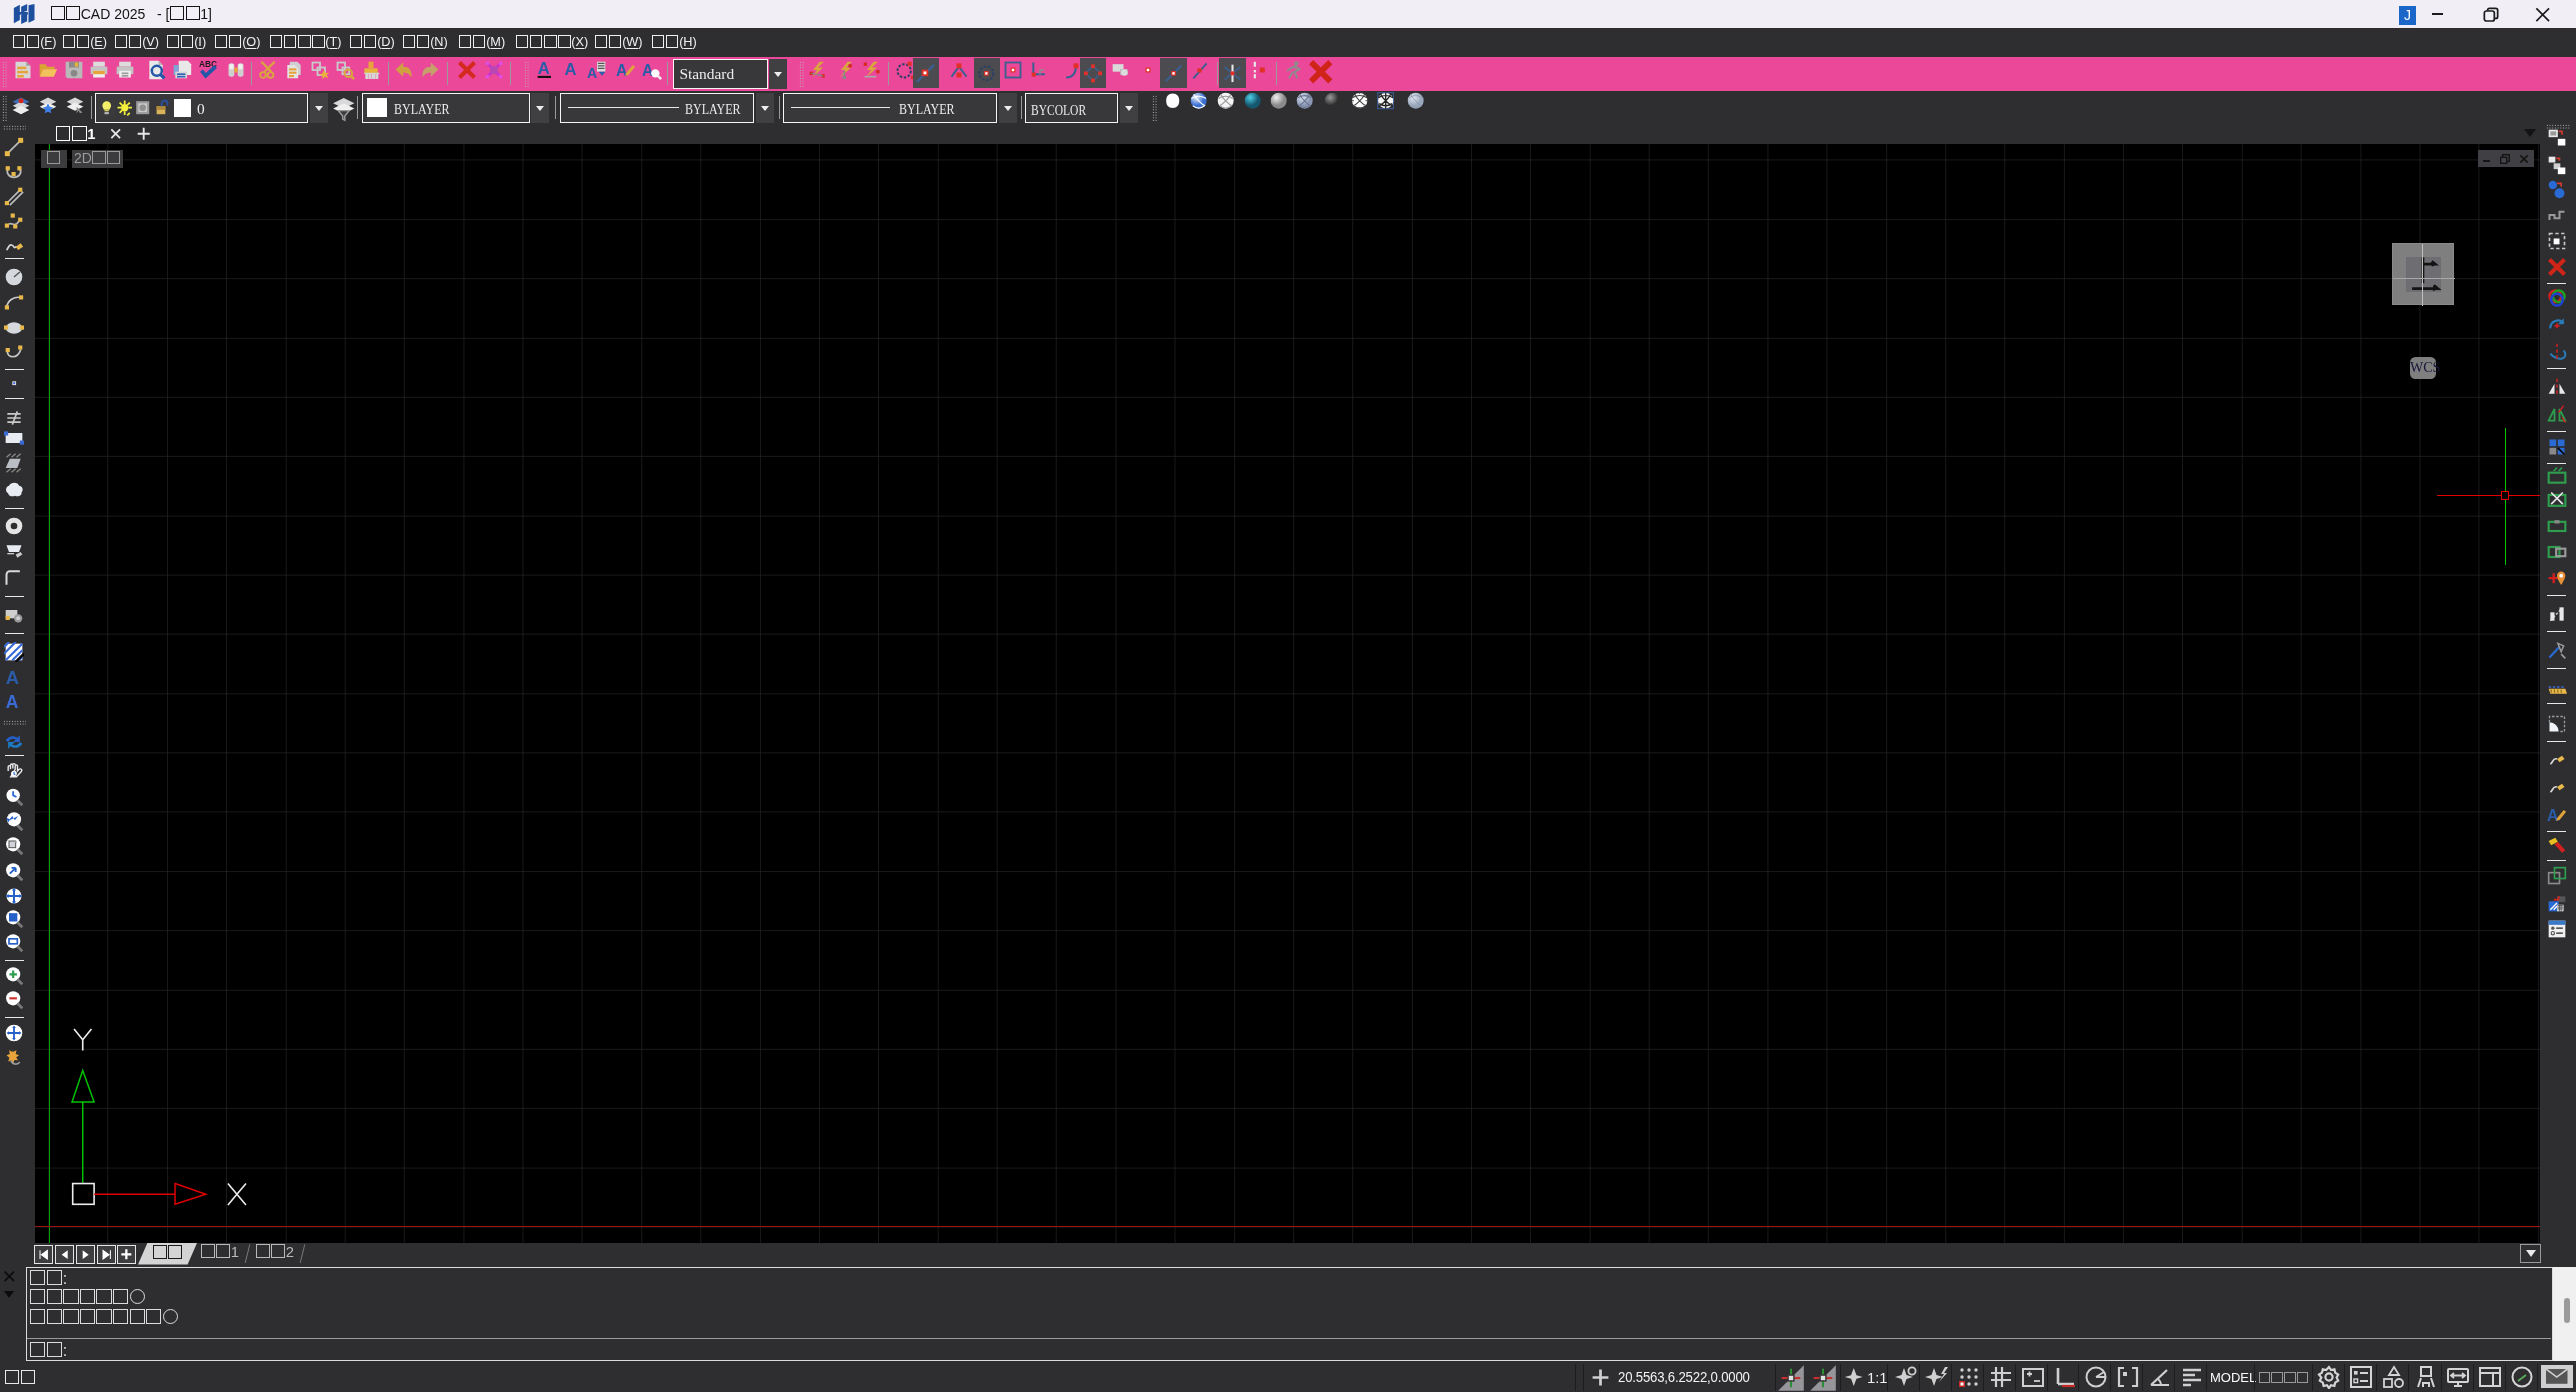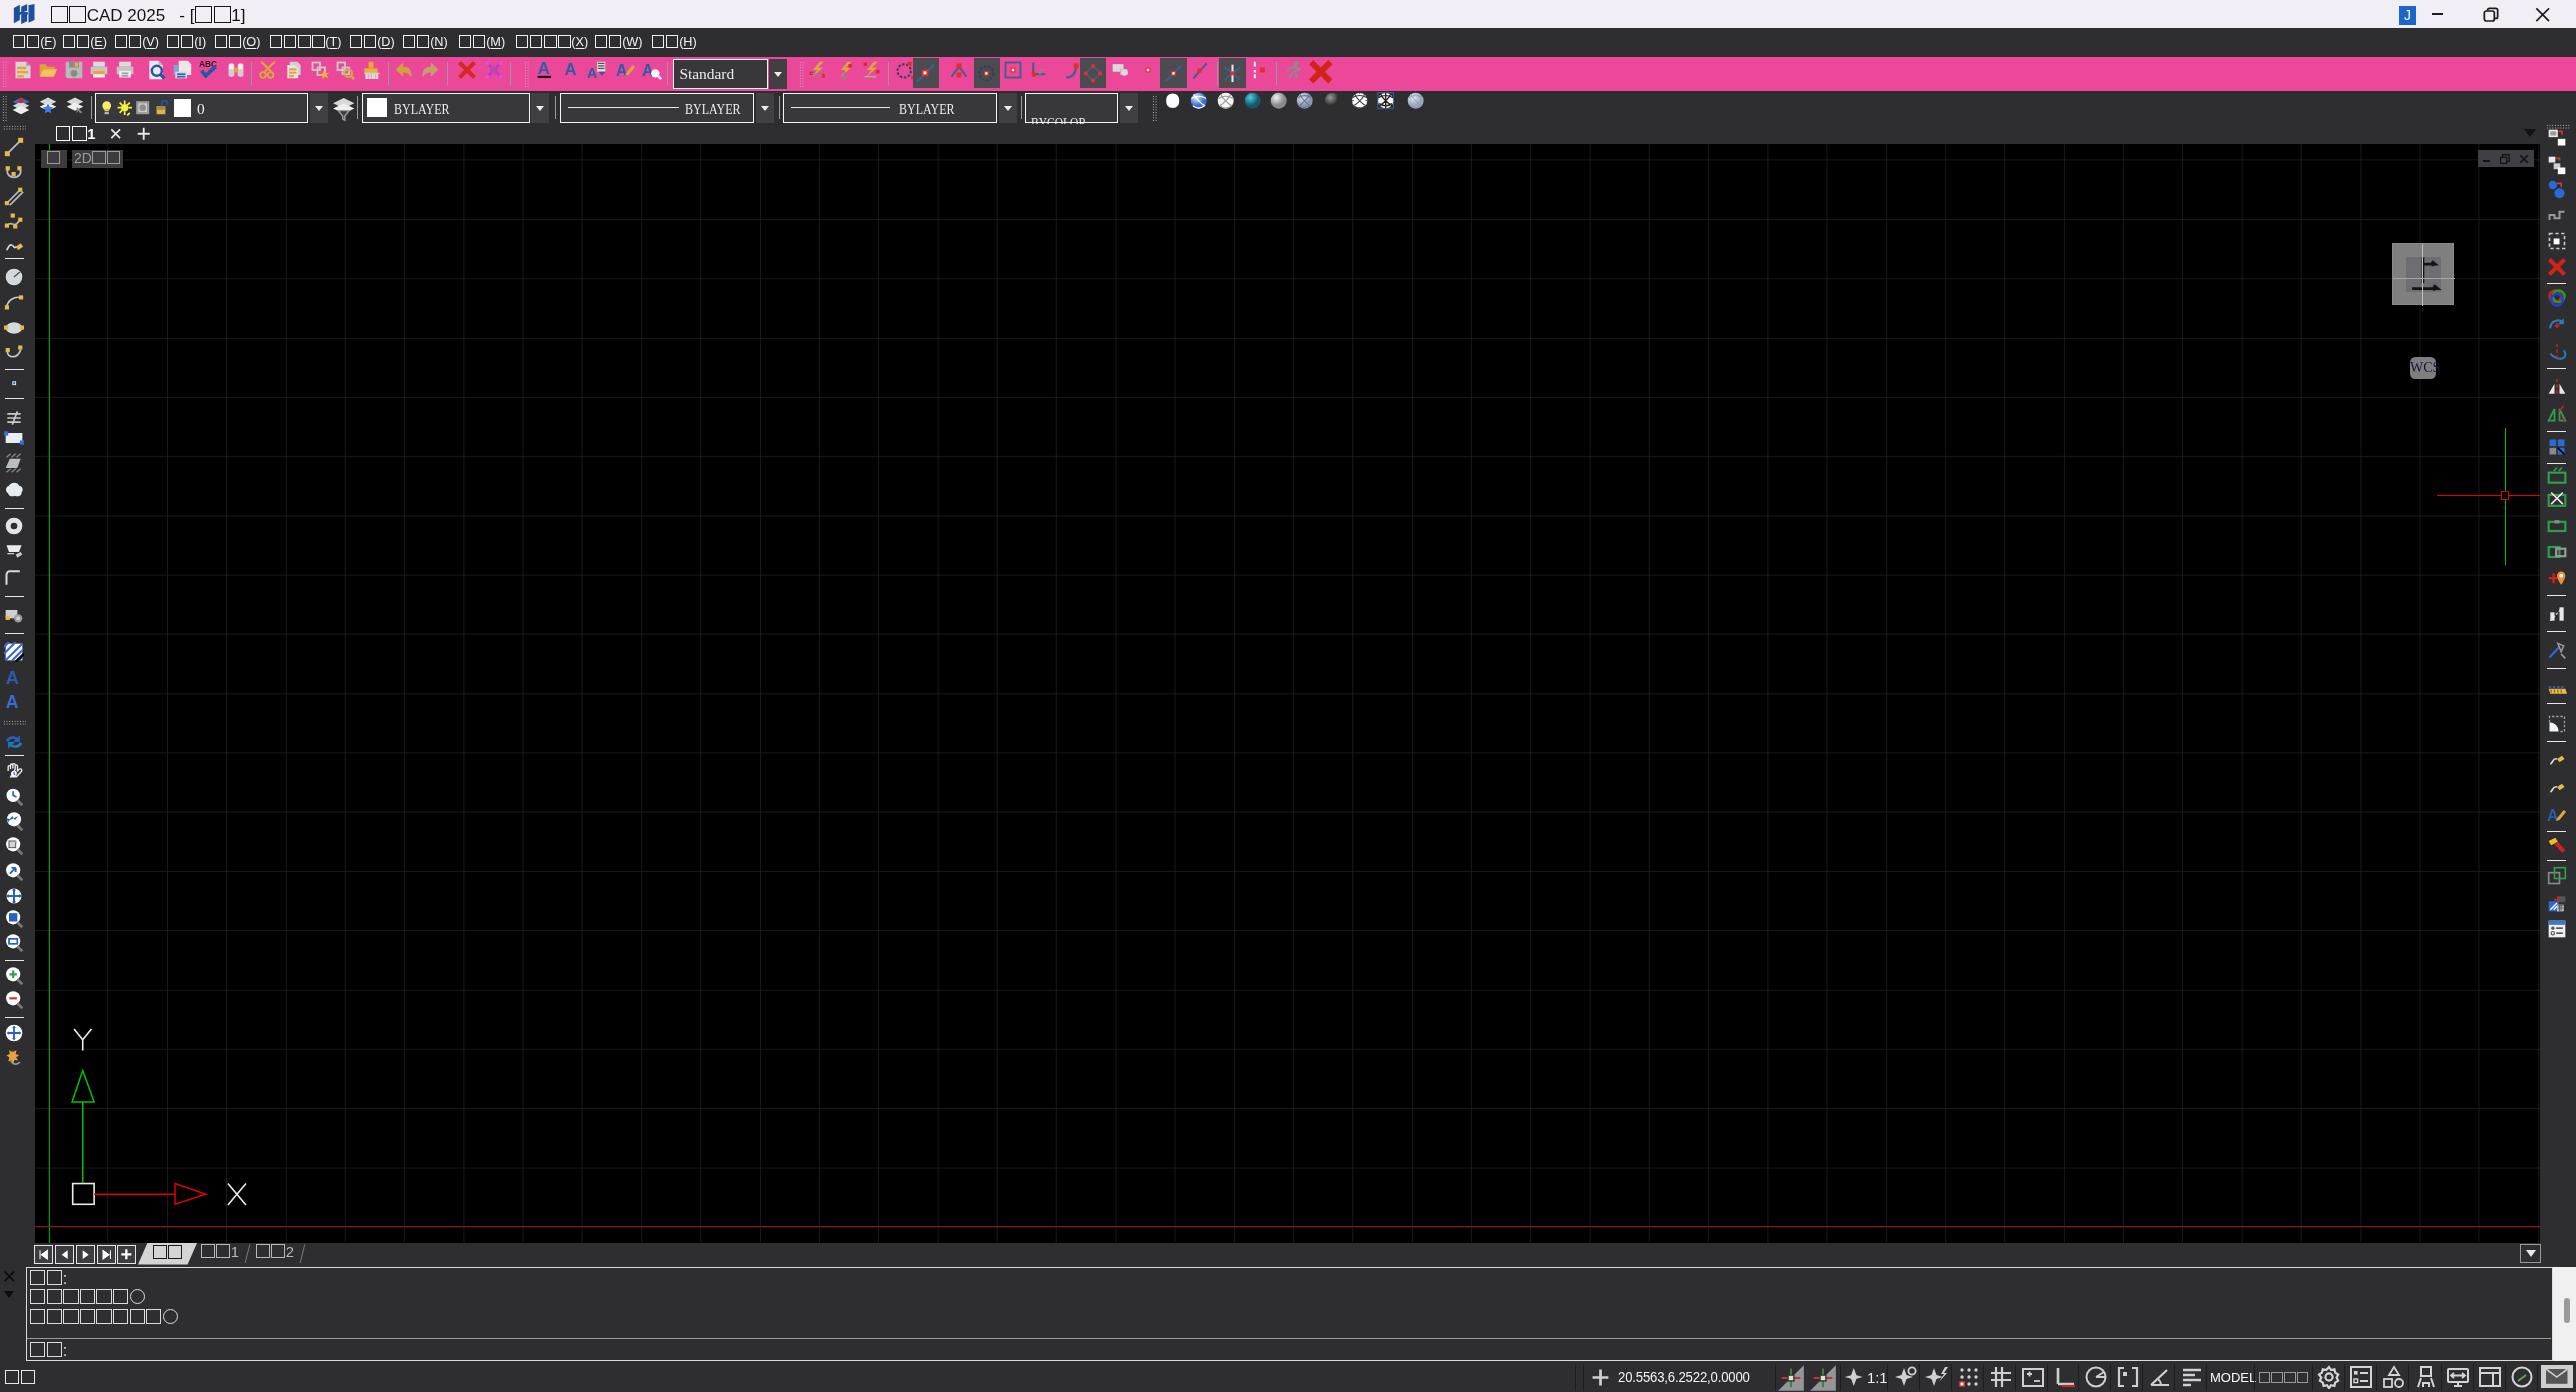--- a/index.html
+++ b/index.html
@@ -44,21 +44,21 @@
 <body>
 <div id="root">
   <div class="abs" id="title">
     <svg class="abs" style="left:12.7px;top:4px" width="23" height="20" viewBox="0 0 34 30">
       <path d="M1 6 L10 1 L10 24 L1 29 Z" fill="#1d4f9e"></path>
       <path d="M12 4 L21 0 L21 10 L12 13 Z" fill="#1d4f9e"></path>
       <path d="M12 16 L21 13 L21 26 L12 30 Z" fill="#1d4f9e"></path>
       <path d="M23 2 L32 0 L32 24 L23 28 Z" fill="#1d4f9e"></path>
       <path d="M4 12 h18 v4 H4 Z" fill="#1d4f9e"></path>
     </svg>
-    <div class="abs" style="left:50px;top:6px;font-size:17px;color:#141414"><span class="cj"></span><span class="cj"></span>CAD 2025&nbsp;&nbsp; - [<span class="cj"></span><span class="cj"></span>1]</div>
+    <div class="abs" style="left:50px;top:6px;font-size:14px;color:#141414"><span class="cj"></span><span class="cj"></span>CAD 2025&nbsp;&nbsp; - [<span class="cj"></span><span class="cj"></span>1]</div>
     <div class="abs" style="left:2399px;top:6px;width:17px;height:19.4px;background:#1a66c9;color:#fff;font-size:14px;text-align:center;line-height:19.4px">J</div>
     <div class="abs" style="left:2432px;top:13.4px;width:11.4px;height:2px;background:#1c1c1c"></div>
     <svg class="abs" style="left:2483px;top:6.7px" width="16" height="16" viewBox="0 0 24 24">
       <rect x="2" y="6" width="15" height="15" rx="3" fill="none" stroke="#1c1c1c" stroke-width="2.6"></rect>
       <path d="M7 6 V4.5 A2.5 2.5 0 0 1 9.5 2 H19 A3 3 0 0 1 22 5 V14.5 A2.5 2.5 0 0 1 19.5 17 H17" fill="none" stroke="#1c1c1c" stroke-width="2.6"></path>
     </svg>
     <svg class="abs" style="left:2535px;top:6.7px" width="15.4" height="15.4" viewBox="0 0 23 23">
       <path d="M2 2 L21 21 M21 2 L2 21" stroke="#1c1c1c" stroke-width="2.6"></path>
     </svg>
   </div>
@@ -369,21 +369,21 @@
       <div class="abs" style="left:124px;top:6px;font-size:15.4px;transform:scaleX(0.78);transform-origin:0 0">BYLAYER</div>
     </div>
     <div class="drop" style="left:756px;top:2px;width:18px;height:29.5px"></div>
     <div class="vsep" style="left:779px;top:5.4px;height:23px"></div>
     <div class="combo" style="left:783px;top:2px;width:214px;height:29.5px">
       <div class="abs" style="left:7.4px;top:12.7px;width:99px;height:1.7px;background:#e8e8e8"></div>
       <div class="abs" style="left:115px;top:6px;font-size:15.4px;transform:scaleX(0.78);transform-origin:0 0">BYLAYER</div>
     </div>
     <div class="drop" style="left:999px;top:2px;width:18px;height:29.5px"></div>
     <div class="vsep" style="left:1021px;top:5.4px;height:23px"></div>
-    <div class="combo" style="left:1025px;top:2px;width:93px;height:29.5px;padding-left:4.7px;padding-top:20px"><span style="display:inline-block;transform:scaleX(0.75);transform-origin:0 0">BYCOLOR</span></div>
+    <div class="combo" style="left:1025px;top:2px;width:93px;height:29.5px;padding-left:4.7px;padding-top:7px"><span style="display:inline-block;transform:scaleX(0.75);transform-origin:0 0">BYCOLOR</span></div>
     <div class="drop" style="left:1120px;top:2px;width:18px;height:29.5px"></div>
     <div class="grip" style="left:1152px;top:4px;height:25.5px"></div>
     <svg class="abs" style="left:1164px;top:1.3px" width="17.4" height="17.4" viewBox="0 0 24 24">
         <path d="M4 6h16v3H7v3h12v3H7v3h13v3H4z" fill="#fff" opacity="0"></path>
         <path d="M12 2c6 0 9 4 9 10s-3 10-9 10-9-4-9-10S6 2 12 2z" fill="#fdfdfd"></path>
       </svg>
     <svg class="abs" style="left:1190px;top:1.3px" width="17.4" height="17.4" viewBox="0 0 24 24">
         <defs>
           <radialGradient id="g2" cx="0.35" cy="0.3">
             <stop offset="0" stop-color="#e8eef8"></stop>

